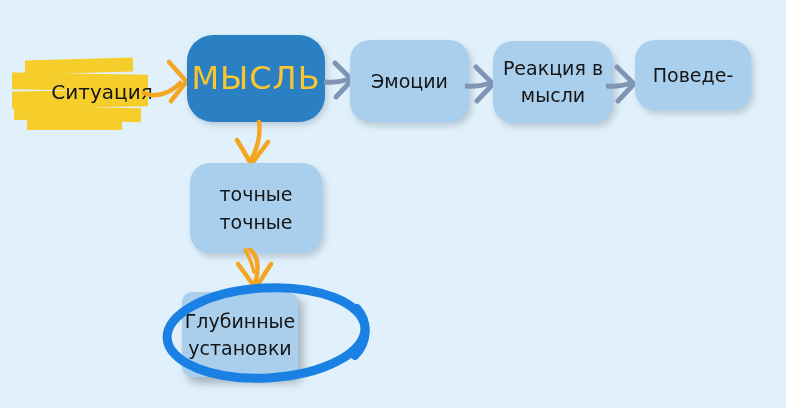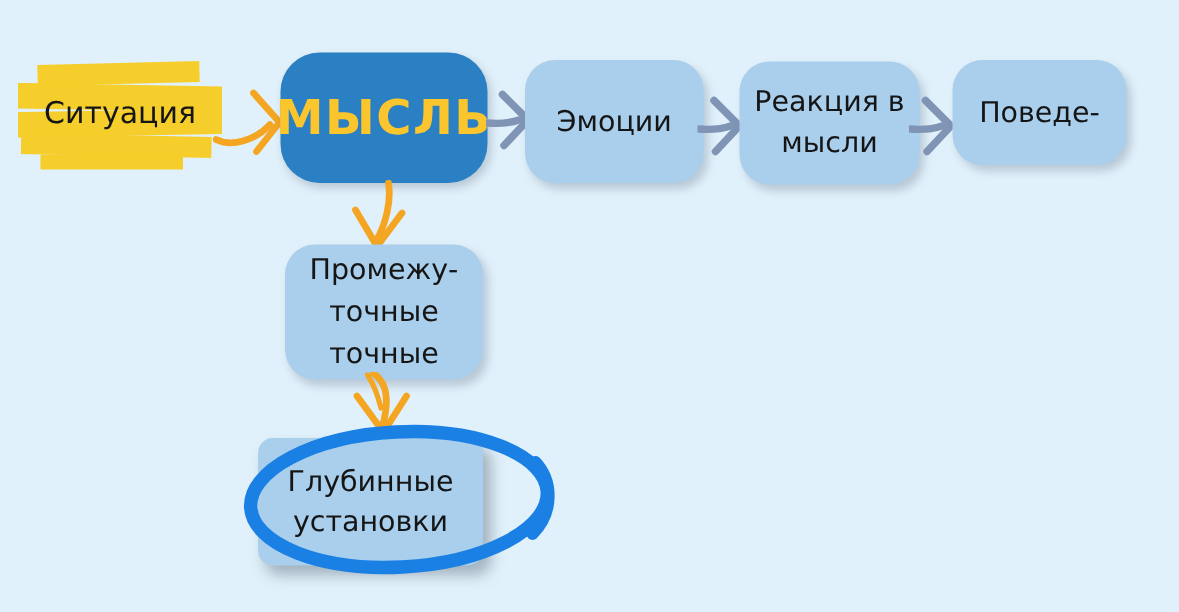--- a/index.html
+++ b/index.html
@@ -30,42 +30,42 @@
   }
   .light{
     background:var(--light-box);
     border-radius:20px;
     box-shadow:3px 4px 6px rgba(109,127,145,.35);
   }
   .primary{
     background:var(--primary-box);
     border-radius:26px;
     color:var(--primary-text);
-    font-weight:bold;
+    font-weight:normal;
     font-size:32px;
     letter-spacing:1px;
     box-shadow:2px 3px 6px rgba(90,110,130,.3);
   }
   #node-situation{ background:transparent; font-size:20px; }
   #node-situation .hl-svg{ position:absolute; left:0; top:0; }
   #node-situation .label{ position:relative; }
   #node-core{ border-radius:10px; box-shadow:5px 6px 9px rgba(100,115,130,.5); }
   #node-intermediate{ line-height:28px; }
   .arrow{ position:absolute; }
   .s-orange{ stroke:var(--orange-arrow); fill:none; stroke-linecap:round; stroke-linejoin:round; }
   .s-slate{ stroke:var(--slate-arrow); fill:none; stroke-linecap:round; stroke-linejoin:round; }
   .s-blue{ stroke:var(--circle-stroke); fill:none; stroke-linecap:round; stroke-linejoin:round; }
   .marker{ stroke:var(--highlight-yellow); fill:none; stroke-linecap:square; }
 </style>
 </head>
 <body>
 
 <div class="stage">
 
-  <div class="node" id="node-situation" style="left:12px;top:39px;width:136px;height:72px;">
+  <div class="node" id="node-situation" style="left:12px;top:56px;width:136px;height:72px;padding-left:22px;">
     <svg class="hl-svg" width="136" height="76" viewBox="0 0 136 76">
       <path class="marker" d="M20 10 H114" stroke-width="14" transform="rotate(-1.5 67 10)"></path>
       <path class="marker" d="M5 26 H131" stroke-width="17" transform="rotate(1 68 26)"></path>
       <path class="marker" d="M4 43 H129" stroke-width="17" transform="rotate(-1 66 43)"></path>
       <path class="marker" d="M9 58 H122" stroke-width="14" transform="rotate(1.2 65 58)"></path>
       <path class="marker" d="M20 69 H105" stroke-width="10"></path>
     </svg>
     <span class="label">Ситуация</span>
   </div>
 
@@ -115,34 +115,33 @@
   </div>
 
   <svg class="arrow" style="left:230px;top:120px;" width="44" height="46" viewBox="0 0 44 46">
     <path class="s-orange" d="M29 2 C 31 14, 27 30, 21 40" stroke-width="4.5"></path>
     <path class="s-orange" d="M7 20 L20 42" stroke-width="4.5"></path>
     <path class="s-orange" d="M38 22 L23 42" stroke-width="4.5"></path>
   </svg>
 
   <div class="node light" id="node-intermediate" style="left:190px;top:163px;width:132px;height:90px;">
     <span>
-      <span style="display:block">Промежу-</span>
       <span style="display:block">точные</span>
       <span style="display:block">точные</span>
     </span>
   </div>
 
   <svg class="arrow" style="left:232px;top:248px;" width="44" height="44" viewBox="0 0 44 44">
     <path class="s-orange" d="M17 1 C 26 7, 28 18, 23 36" stroke-width="4.5"></path>
     <path class="s-orange" d="M13 2 C 17 8, 20 16, 22 24" stroke-width="3.5"></path>
     <path class="s-orange" d="M6 16 L22 38" stroke-width="4.5"></path>
     <path class="s-orange" d="M39 16 L25 38" stroke-width="4.5"></path>
   </svg>
 
-  <div class="node light" id="node-core" style="left:172px;top:292px;width:150px;height:85px;">
+  <div class="node light" id="node-core" style="left:182px;top:292px;width:116px;height:85px;">
     <span>
       <span style="display:block">Глубинные</span>
       <span style="display:block">установки</span>
     </span>
   </div>
 
   <svg class="arrow" style="left:156px;top:278px;" width="222" height="114" viewBox="0 0 222 114">
     <ellipse class="s-blue" cx="110" cy="55" rx="99" ry="45" stroke-width="9" transform="rotate(-3 110 55)"></ellipse>
     <path class="s-blue" d="M201 30 C 213 43, 213 64, 199 78" stroke-width="8"></path>
   </svg>

